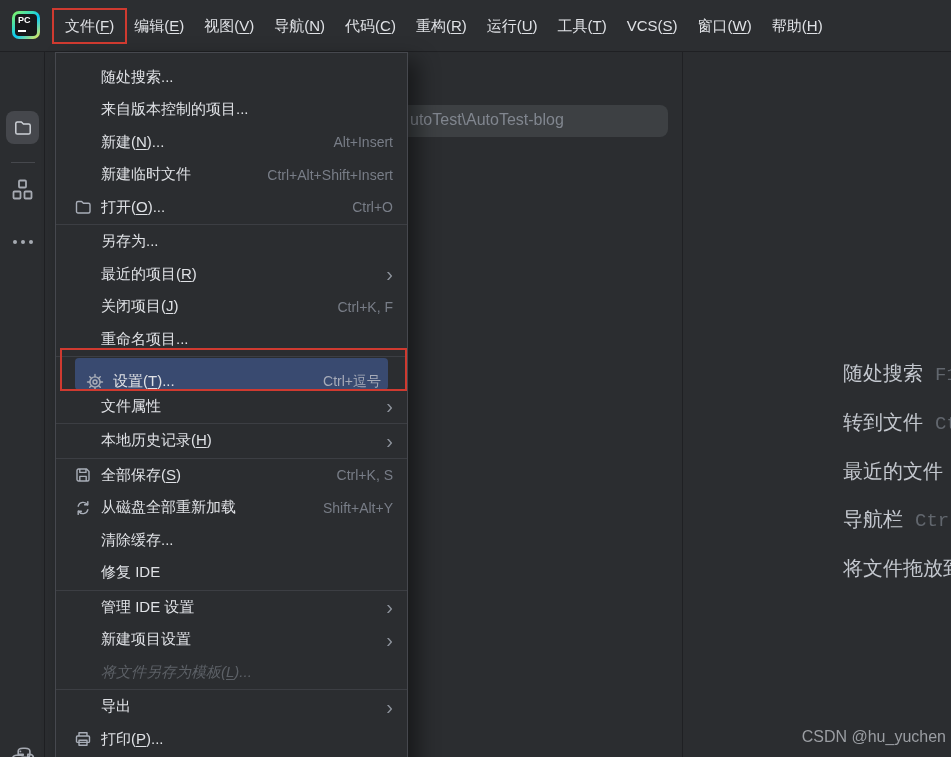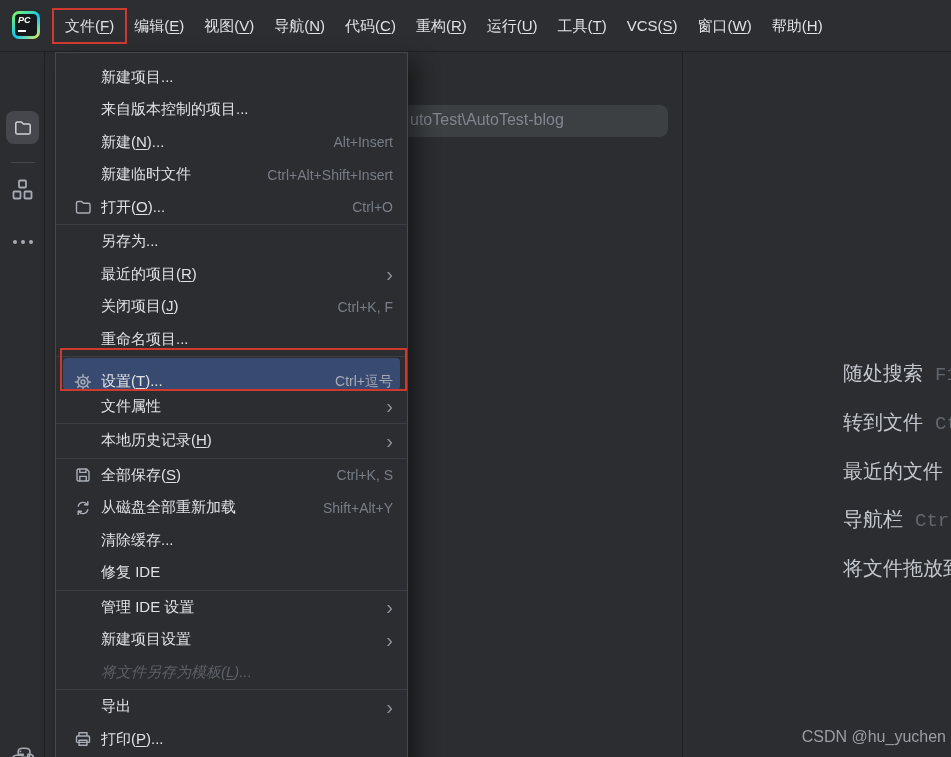--- a/index.html
+++ b/index.html
@@ -22,21 +22,20 @@
   }
   
   .menubar{
     position:absolute;left:0;top:0;width:951px;height:52px;
     background:#2c2e31;border-bottom:1px solid var(--border-dark);
     display:flex;align-items:center;
   }
   .logo{
     position:absolute;left:12px;top:11px;width:28px;height:28px;border-radius:7px;
     background:linear-gradient(140deg,#8af75c 0%,#0ac9f5 55%,#f7eb4a 100%);
-    font-style:italic;
   }
   .logo .inner{
     position:absolute;inset:3px;background:#17181b;border-radius:4px;
     color:#fff;font-size:9px;font-weight:bold;padding:2px 0 0 3px;line-height:9px;
   }
   .logo .inner:after{content:"";position:absolute;left:3px;bottom:4px;width:8px;height:2px;background:#fff;}
   .mb-items{display:flex;align-items:center;margin-left:55px;height:100%;}
   .mb-item{
     padding:0 10px;font-size:15px;color:var(--text-primary);height:32px;line-height:32px;
     white-space:nowrap;cursor:default;
@@ -82,21 +81,21 @@
     padding:0 14px 0 18px;font-size:15px;white-space:nowrap;cursor:default;
   }
   .mi .ic{width:18px;height:18px;margin-right:9px;flex:0 0 18px;color:var(--icon);}
   .mi .ic svg{display:block;width:18px;height:18px;}
   .mi .lbl{color:var(--text-primary);}
   .mi .lbl u{text-decoration:underline;text-underline-offset:2px;}
   .mi .shortcut{margin-left:auto;color:var(--text-shortcut);font-size:14px;}
   .mi .arrow{margin-left:auto;color:#8d929b;font-size:20px;line-height:18px;}
   .mi.selected{
     background:var(--selection-blue);border-radius:4px;
-    margin:0 7px;padding:16px 7px 0 11px;
+    margin:0 19px;padding:16px 7px 0 11px;
   }
   .mi.selected .shortcut{color:#a6abb8;}
   .mi.disabled .lbl{color:var(--text-disabled);font-style:italic;}
   .sep{height:2px;flex:0 0 2px;display:flex;align-items:center;}
   .sep:before{content:"";height:1px;width:100%;background:var(--sep);}
   
   .annot{position:absolute;border:2px solid var(--annotation-red);z-index:20;pointer-events:none;}
   .annot-file{left:52px;top:8px;width:75px;height:36px;}
   .annot-settings{left:60px;top:348px;width:347px;height:43px;}
 </style>
@@ -179,21 +178,21 @@
     <div class="hint" style="top: 557px;">
       <span class="h-label">将文件拖放到</span>
     </div>
   </div>
 
 <div class="watermark">CSDN @hu_yuchen</div>
 
 <div class="menu">
     <div class="mi">
       <span class="ic"></span>
-      <span class="lbl">新建项目...</span>
+      <span class="lbl">随处搜索...</span>
     </div>
     <div class="mi">
       <span class="ic"></span>
       <span class="lbl">来自版本控制的项目...</span>
     </div>
     <div class="mi">
       <span class="ic"></span>
       <span class="lbl">新建(<u>N</u>)...</span>
       <span class="shortcut">Alt+Insert</span>
     </div>

